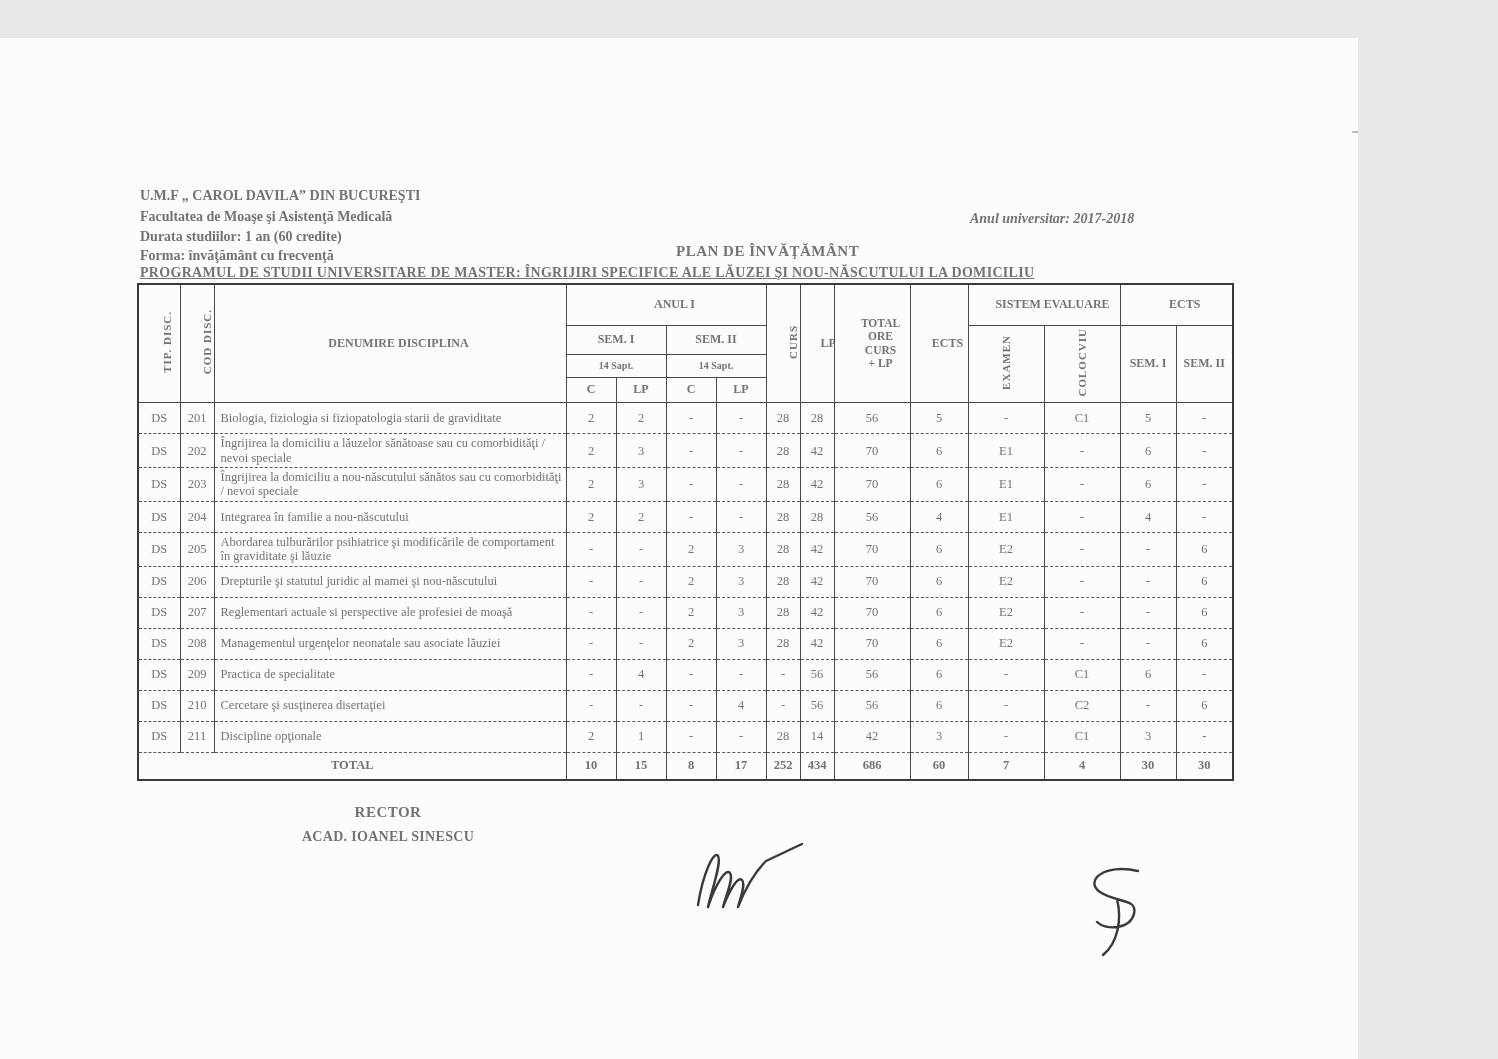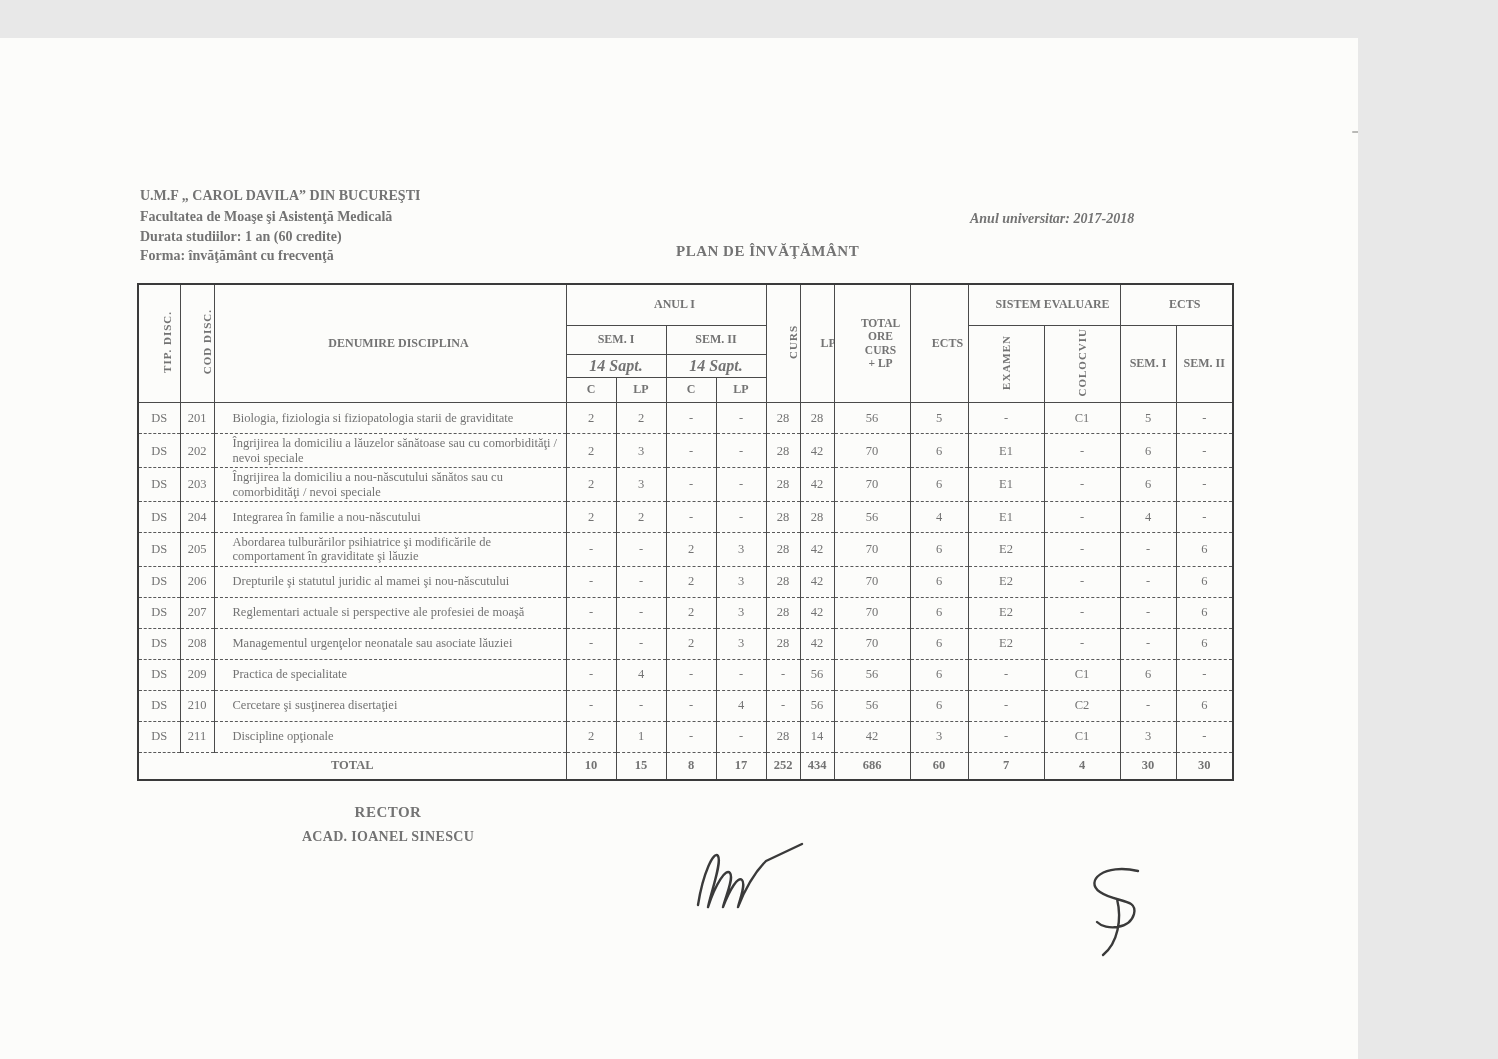--- a/index.html
+++ b/index.html
@@ -34,24 +34,24 @@
     line-height: 1.15;
     overflow: hidden;
   }
   table.plan thead th {
     font-weight: bold;
     border-bottom: 1px solid #4a4a4a;
     font-size: 12px;
   }
   table.plan thead tr.r-a th { height: 36px; padding-left: 20px; }
   table.plan thead tr.r-b th { height: 24px; }
-  table.plan thead tr.r-c th { height: 18px; font-size: 16px; font-style: italic; }
+  table.plan thead tr.r-c th { height: 18px; font-size: 10px; }
   table.plan thead tr.r-d th { height: 20px; }
   table.plan tbody td { border-top: 1px dashed #5a5a5a; height: 26px; }
-  table.plan tbody td.name { text-align: left; padding-left: 18px; }
+  table.plan tbody td.name { text-align: left; padding-left: 6px; }
   table.plan tbody tr.total-row td { font-weight: bold; height: 22px; }
   .vert {
     display: inline-block;
     writing-mode: vertical-rl;
     transform: rotate(180deg);
     white-space: nowrap;
     letter-spacing: 1px;
     font-size: 11px;
   }
   .blk { display: block; font-size: 11.5px; }
@@ -69,20 +69,21 @@
 <div class="page">
 
   <div class="speck" style="left:1352px; top:93px;"></div>
 
   <div class="abs h-line" style="left:140px; top:150px;">U.M.F „ CAROL DAVILA” DIN BUCUREŞTI</div>
   <div class="abs h-line" style="left:140px; top:171px;">Facultatea de Moaşe şi Asistenţă Medicală</div>
   <div class="abs h-line" style="left:970px; top:173px;font-style:italic;">Anul universitar: 2017-2018</div>
   <div class="abs h-line" style="left:140px; top:191px;">Durata studiilor: 1 an (60 credite)</div>
   <div class="abs h-line" style="left:140px; top:210px;">Forma: învăţământ cu frecvenţă</div>
   <div class="abs plan-title" style="left:676px; top:205px;">PLAN DE ÎNVĂŢĂMÂNT</div>
+  <div class="abs program-title" style="left:140px; top:227px;">PROGRAMUL DE STUDII UNIVERSITARE DE MASTER: ÎNGRIJIRI SPECIFICE ALE LĂUZEI ŞI NOU-NĂSCUTULUI LA DOMICILIU</div>
 
   <table class="plan">
     <colgroup>
       <col style="width:42px">
         <col style="width:34px">
         <col style="width:352px">
       <col style="width:50px">
         <col style="width:50px">
         <col style="width:50px">
         <col style="width:50px">

